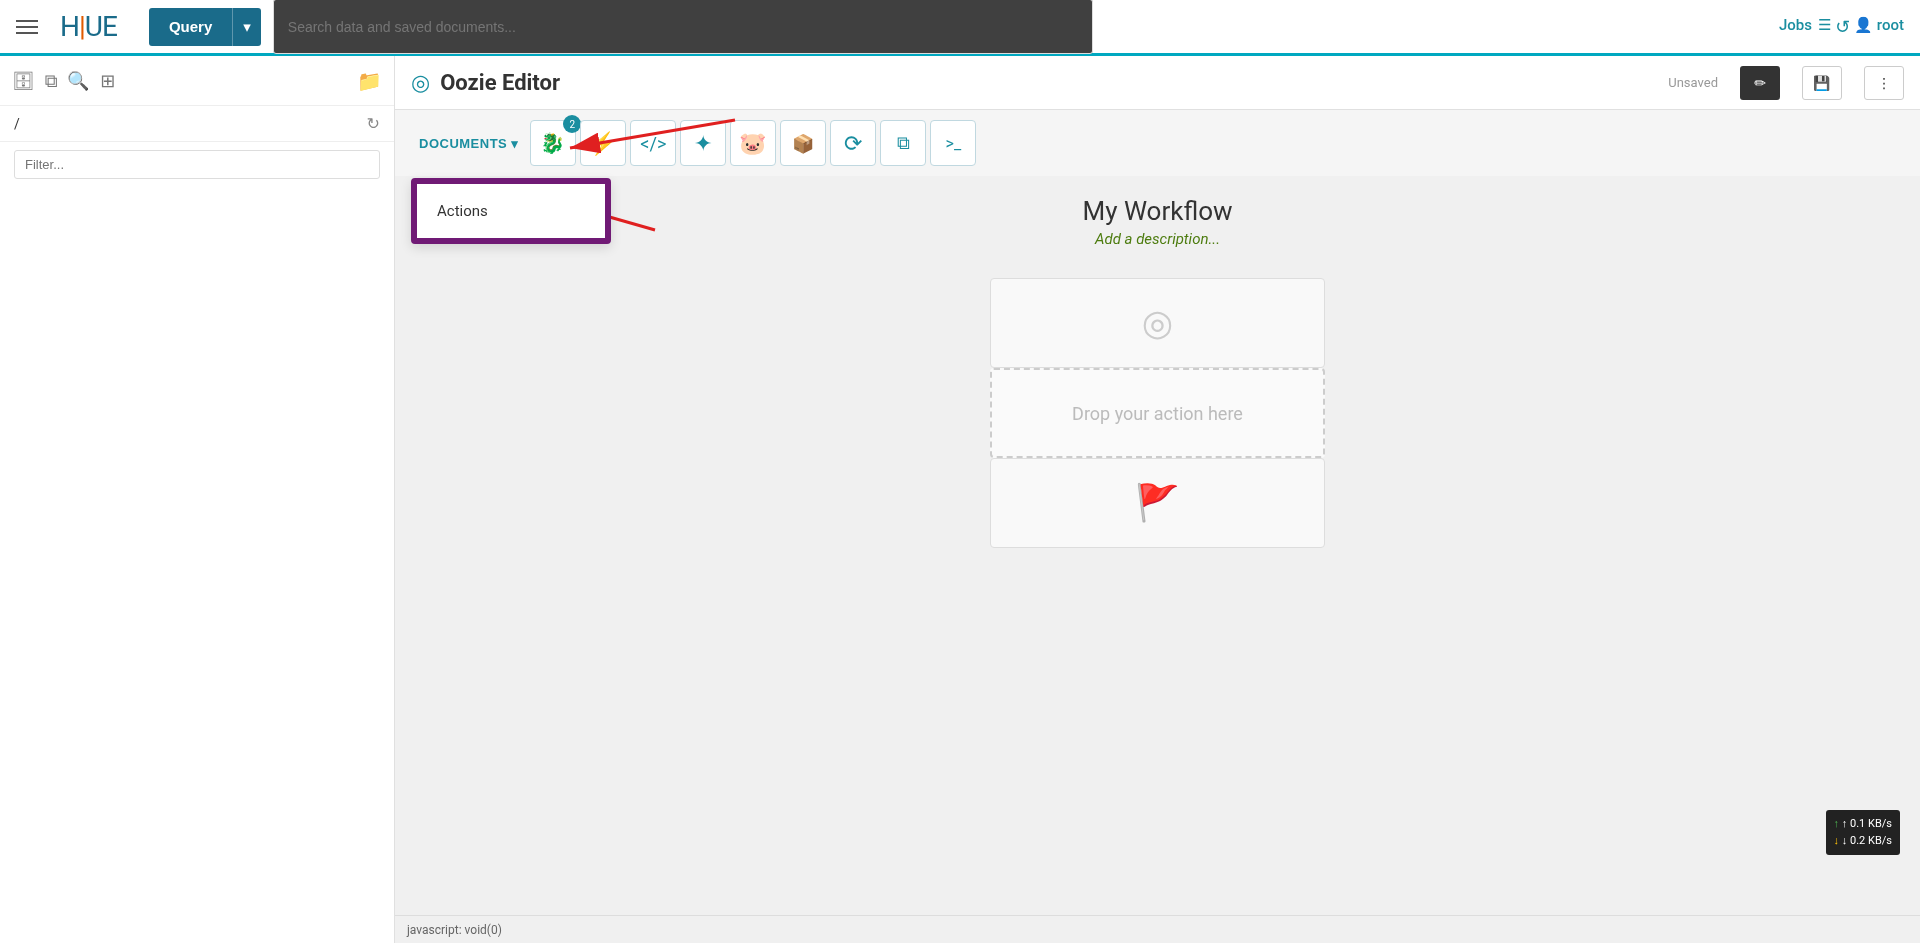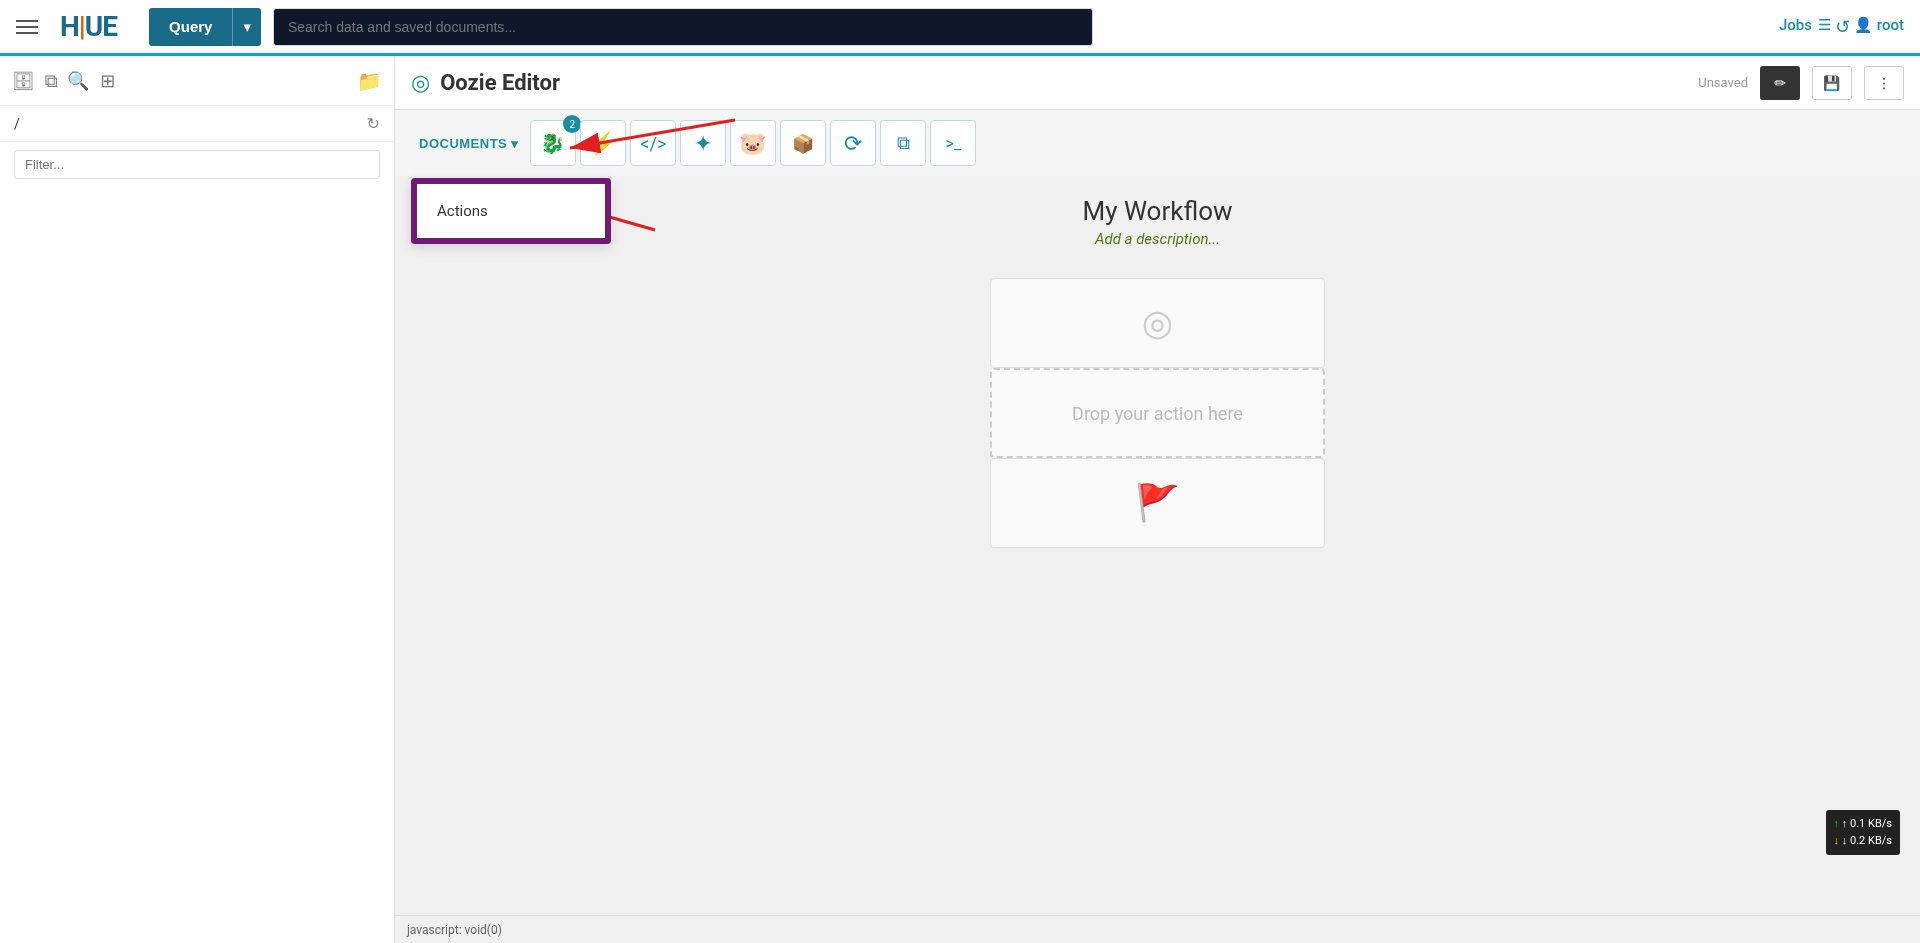--- a/index.html
+++ b/index.html
@@ -13,21 +13,21 @@
       border-bottom: 3px solid #00a8c0;
       height: 56px;
       padding: 0 16px;
       gap: 12px;
       position: relative;
       z-index: 100;
     }
     .hamburger-icon { cursor: pointer; display: flex; flex-direction: column; gap: 4px; }
     .hamburger-icon span { display: block; width: 22px; height: 2px; background: #555; }
     .logo { display: flex; align-items: center; margin-left: 10px; }
-    .logo-text { font-size: 28px; font-weight: 700; color: #1a6b8a; letter-spacing: -1px; }
+    .logo-text { font-size: 28px; font-weight: 400; color: #1a6b8a; letter-spacing: -1px; }
     .logo-text .logo-accent { color: #e05a00; }
     .query-btn-group { display: flex; align-items: center; margin-left: 20px; }
     .query-btn {
       background: #1a6b8a;
       color: #fff;
       border: none;
       padding: 8px 20px;
       font-size: 15px;
       font-weight: 600;
       border-radius: 3px 0 0 3px;
@@ -41,28 +41,28 @@
       border-left: 1px solid rgba(255,255,255,0.3);
       padding: 8px 10px;
       font-size: 15px;
       cursor: pointer;
       height: 38px;
       border-radius: 0 3px 3px 0;
     }
     .search-bar {
       flex: 1;
       max-width: 820px;
-      height: 38px;
+      height: 55px;
       border: 1px solid #ddd;
       border-radius: 3px;
       padding: 0 14px;
       font-size: 14px;
       color: #999;
       outline: none;
-      background: #0f172a;
+      background: #404040;
     }
     .topbar-right { display: flex; align-items: flex-start; gap: 4px; margin-left: auto; }
     .jobs-link { color: #1a8ea0; font-size: 15px; font-weight: 500; cursor: pointer; display: flex; align-items: center; gap: 6px; }
     .refresh-icon { font-size: 18px; color: #1a8ea0; cursor: pointer; }
     .user-link { color: #1a8ea0; font-size: 15px; font-weight: 500; cursor: pointer; }
 
     
     .main-layout { display: flex; height: calc(943px - 56px); }
 
     
@@ -121,21 +121,21 @@
       align-items: center;
       background: #fff;
       border-bottom: 1px solid #e0e0e0;
       padding: 0 16px;
       height: 54px;
       gap: 10px;
     }
     .editor-title-area { display: flex; align-items: center; gap: 10px; flex: 1; }
     .oozie-icon { color: #1a8ea0; font-size: 22px; }
     .editor-title { font-size: 22px; color: #333; font-weight: 700; }
-    .editor-actions { display: flex; align-items: center; gap: 12px; }
+    .editor-actions { display: flex; align-items: center; gap: 22px; }
     .unsaved-label { font-size: 13px; color: #999; }
     .edit-btn {
       background: #333;
       color: #fff;
       border: none;
       border-radius: 3px;
       padding: 7px 10px;
       cursor: pointer;
       font-size: 14px;
       height: 34px;

